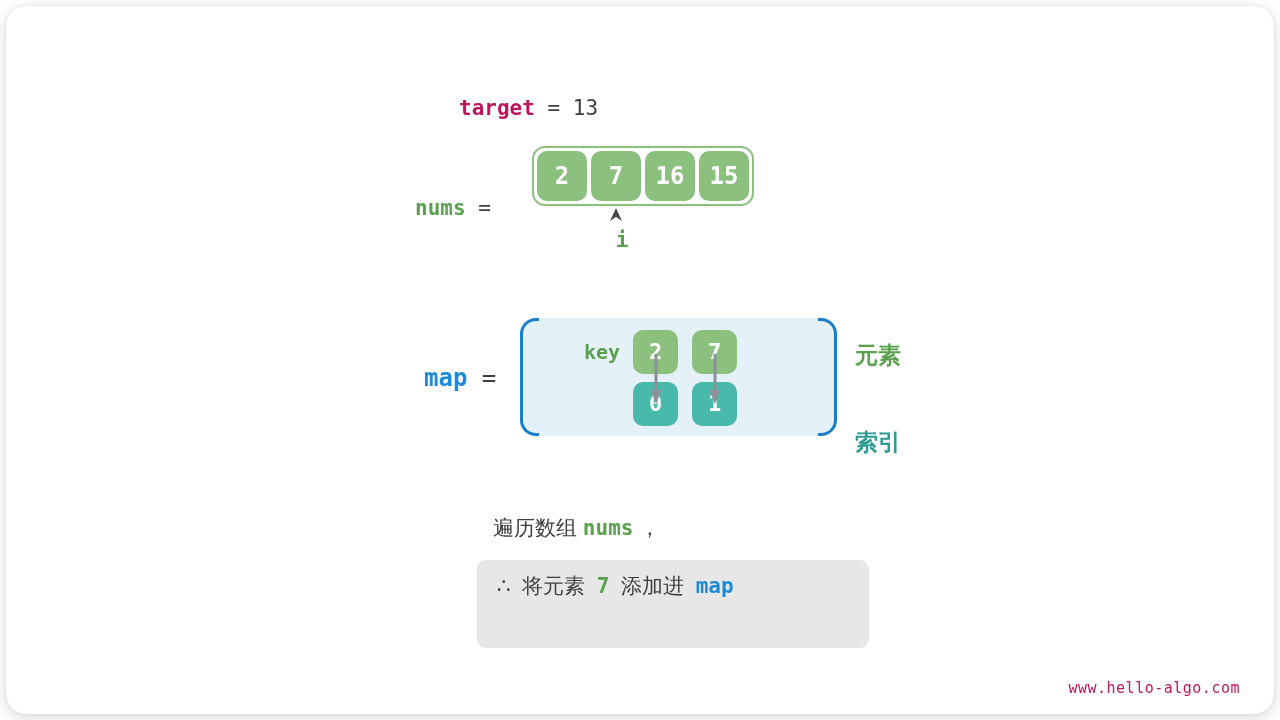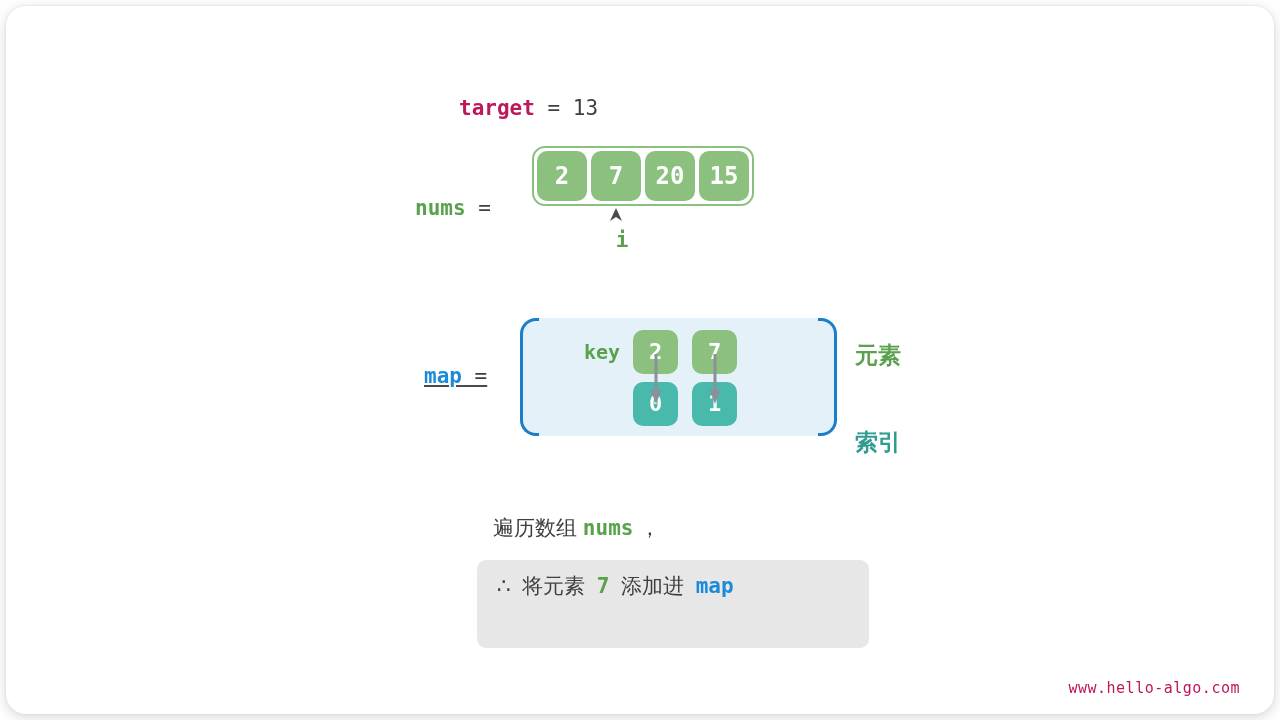--- a/index.html
+++ b/index.html
@@ -11,21 +11,21 @@
   .code{font-family:"DejaVu Sans Mono","Liberation Mono",monospace;font-weight:bold;}
   .royal{color:#be185d;margin-left:44px;}
   .azure{color:#1b8bd9;}
   .green{color:#5aa14e;}
   .teal{color:#2f9c92;}
   .dark{color:#3f3f3f;}
 
   
   .target-line{left:409px;top:90px;font-size:21px;color:#4a4a4a;}
   .nums-line{left:409px;top:157px;font-size:21px;color:#4a4a4a;margin-top:33px;}
-  .map-line{left:418px;top:358px;font-size:21px;color:#4a4a4a;text-decoration:underline;}
+  .map-line{left:418px;top:358px;font-size:24px;color:#4a4a4a;}
 
   
   .array-box{left:526px;top:140px;display:flex;gap:4px;padding:3px;background:#fff;
     border:2.5px solid #8cc07e;border-radius:13px;}
   .acell{width:50px;height:50px;border-radius:10px;background:#8cc07e;color:#ffffff;
     font-size:24px;line-height:50px;text-align:center;
     font-family:"DejaVu Sans Mono","Liberation Mono",monospace;font-weight:bold;}
 
   
   .caret{left:603px;top:202px;width:14px;height:14px;}
@@ -66,21 +66,21 @@
 
 <div class="card">
 
   <div class="abs target-line mono"><span class="code royal">target</span><span class="dark">  =  </span><span class="dark">13</span></div>
 
   <div class="abs nums-line mono"><span class="code green">nums</span><span class="dark">  =</span></div>
 
   <div class="abs array-box">
     <div class="acell">2</div>
     <div class="acell">7</div>
-    <div class="acell">20</div>
+    <div class="acell">16</div>
     <div class="acell">15</div>
   </div>
 
   <div class="abs caret">
     <svg width="14" height="14" viewBox="0 0 14 14">
       <polygon points="7,0 13,13 7,9 1,13" fill="#4a4a4a"></polygon>
     </svg>
   </div>
   <div class="abs ptr-label code green">i</div>
 

